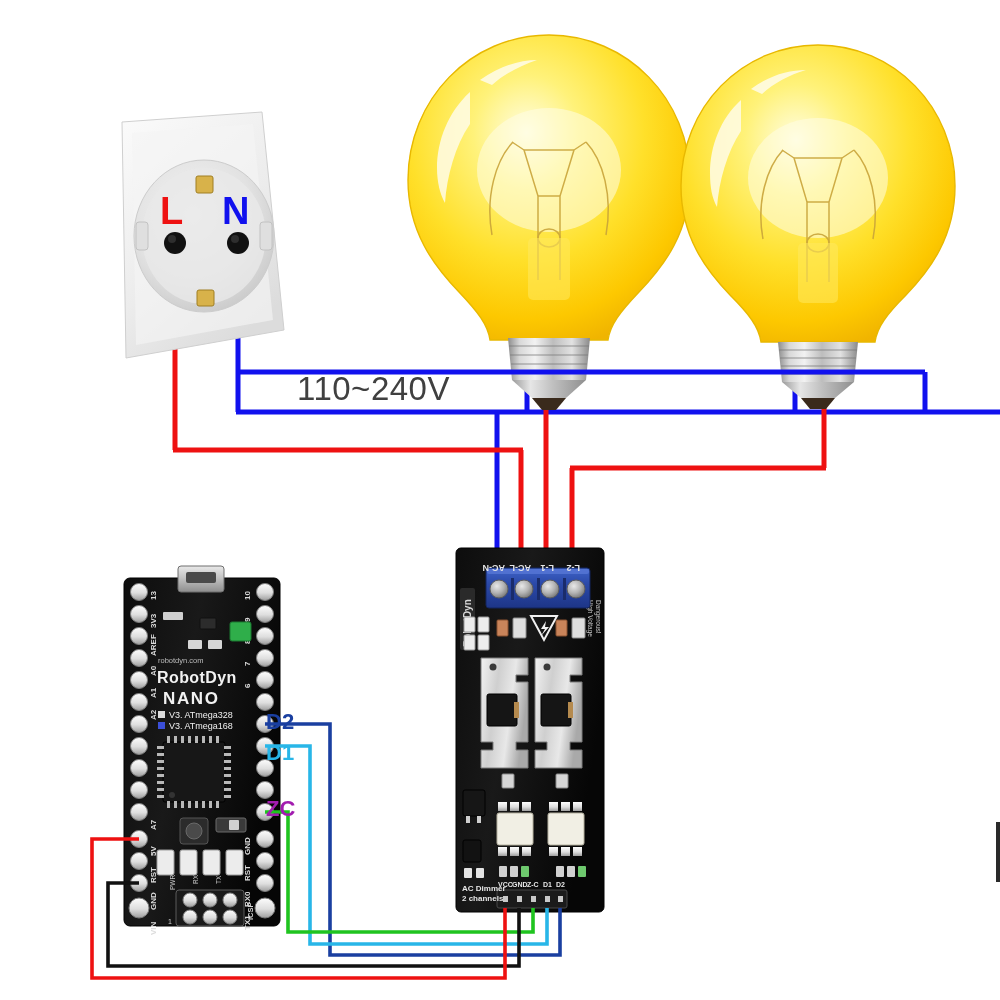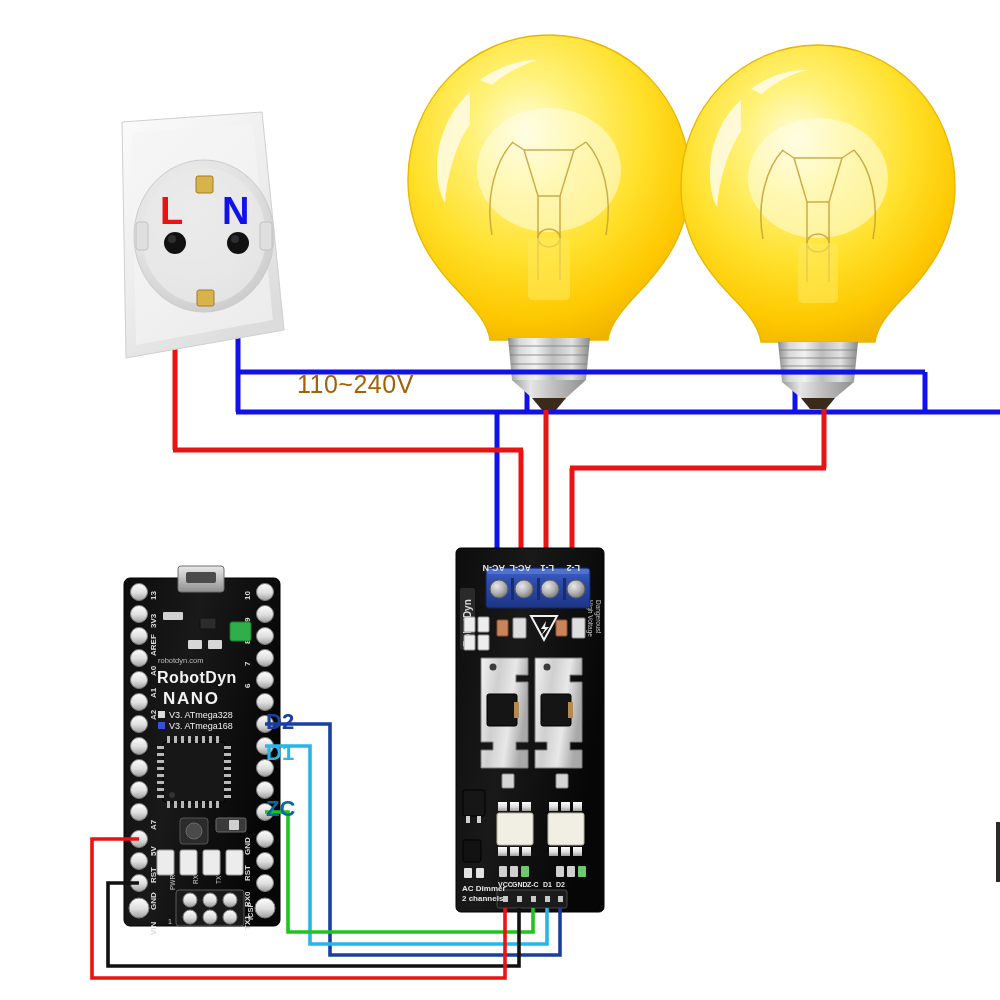--- a/index.html
+++ b/index.html
@@ -2,24 +2,24 @@
 <html><head>
 <meta charset="utf-8">
 <style>
   html,body{margin:0;padding:0;background:#ffffff;}
   body{width:1000px;height:1000px;overflow:hidden;font-family:"Liberation Sans",sans-serif;}
   #stage{position:relative;width:1000px;height:1000px;background:#fff;}
   #stage svg{position:absolute;left:0;top:0;}
   .lbl{position:absolute;font-family:"Liberation Sans",sans-serif;font-weight:bold;line-height:1;}
   #lbl-L{left:160px;top:192px;font-size:38px;color:#ee1111;}
   #lbl-N{left:222px;top:192px;font-size:38px;color:#1111ee;}
-  #lbl-volt{left:297px;top:372px;font-size:25px;color:#a16207;font-weight:normal;letter-spacing:.5px;}
+  #lbl-volt{left:297px;top:372px;font-size:33px;color:#404040;font-weight:normal;letter-spacing:.5px;}
   #lbl-d2{left:266px;top:711px;font-size:22px;color:#1a3fa0;}
   #lbl-d1{left:266px;top:742px;font-size:22px;color:#28b6e8;}
-  #lbl-zc{left:266px;top:798px;font-size:22px;color:#0369a1;}
+  #lbl-zc{left:266px;top:798px;font-size:22px;color:#a21caf;}
   .edge-artifact{position:absolute;right:0px;top:822px;width:4px;height:60px;background:#2a2a2a;}
 </style>
 </head>
 <body>
 
 <div id="stage">
 
   <svg width="1000" height="1000" viewBox="0 0 1000 1000">
     <defs>
 

